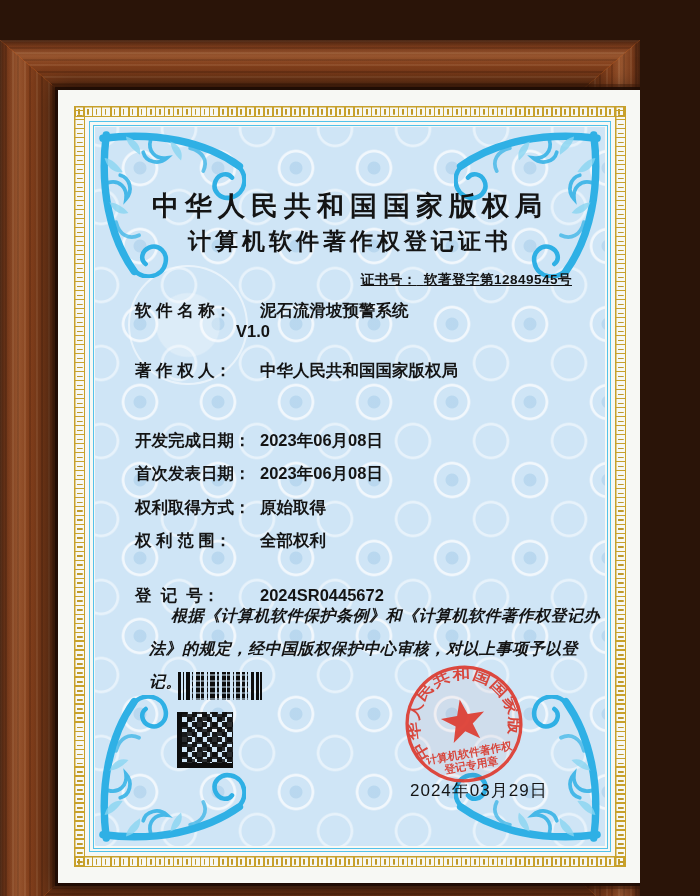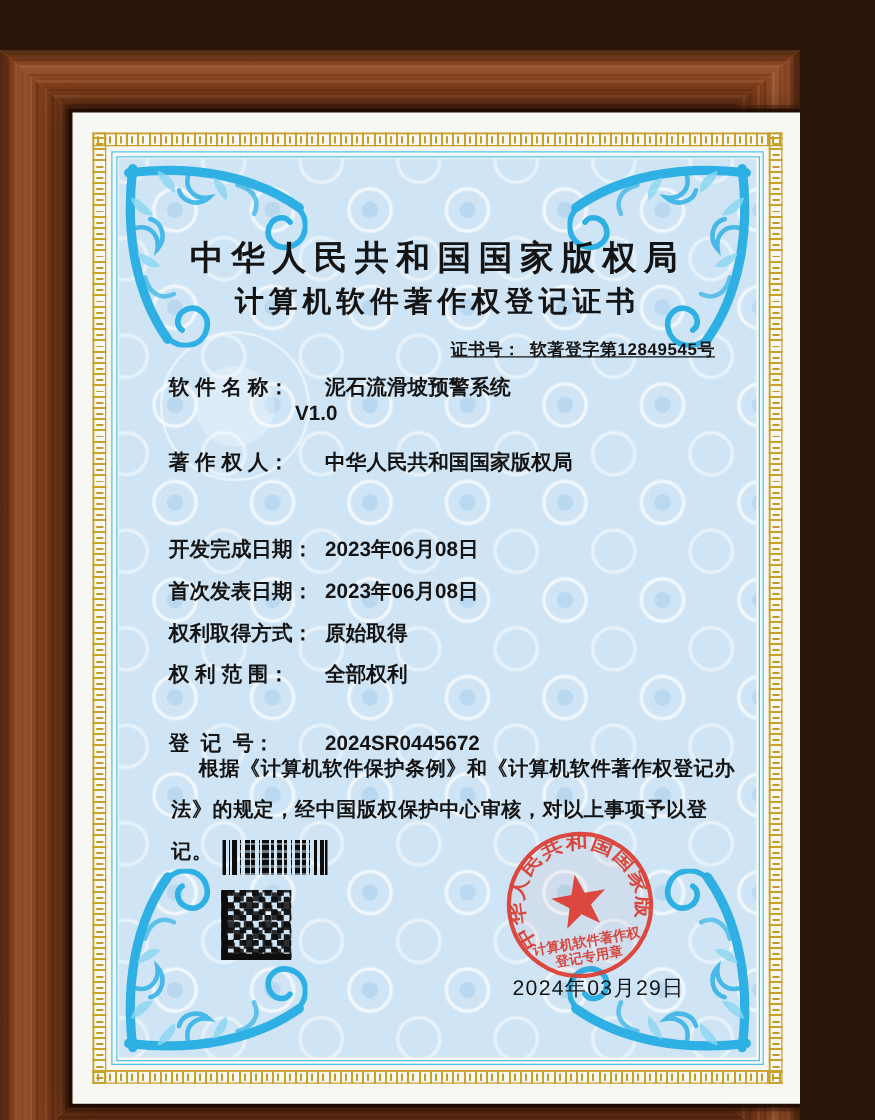--- a/index.html
+++ b/index.html
@@ -83,22 +83,22 @@
   
   .abs { position:absolute; color:#141414; }
   .authority { top:98px; left:0; width:100%; text-align:center;
     font-family:"Liberation Serif", serif; font-weight:bold; font-size:27px; letter-spacing:6px; }
   .cert-title { top:136px; left:0; width:100%; text-align:center;
     font-family:"Liberation Serif", serif; font-weight:bold; font-size:23px; letter-spacing:4px; }
   .cert-no { top:181px; right:70px; font-size:13.5px; font-weight:bold; letter-spacing:.5px;text-decoration:underline; }
   .row { display:flex; font-weight:bold; font-size:16.5px; line-height:20px;gap:24px; }
   .f-label { width:101px; white-space:pre; flex:none; }
   .f-value { white-space:pre; }
-  .statement { top:509px; left:79px; width:455px; font-size:16px; font-weight:bold;
-    line-height:33px; text-indent:22px; letter-spacing:.5px; }
+  .statement { top:509px; left:91px; width:455px; font-size:16px; font-weight:bold;
+    line-height:33px; text-indent:22px; letter-spacing:.5px;font-style:italic; }
   .issue-date { left:352px; top:689px; font-size:17px; font-weight:normal; letter-spacing:1px; }
 
   
   .barcode { position:absolute; left:120px; top:582px; width:84px; height:28px;
     background:
       repeating-linear-gradient(0deg, rgba(207,229,246,.5) 0 2px, transparent 2px 6px) 14px 0/56px 100% no-repeat,
       linear-gradient(90deg,
         #0d0d0d 0 3px, transparent 3px 5px, #0d0d0d 5px 6px, transparent 6px 8px,
         #0d0d0d 8px 12px, transparent 12px 14px, #0d0d0d 14px 15px, transparent 15px 18px,
         #0d0d0d 18px 22px, transparent 22px 23px, #0d0d0d 23px 26px, transparent 26px 29px,

